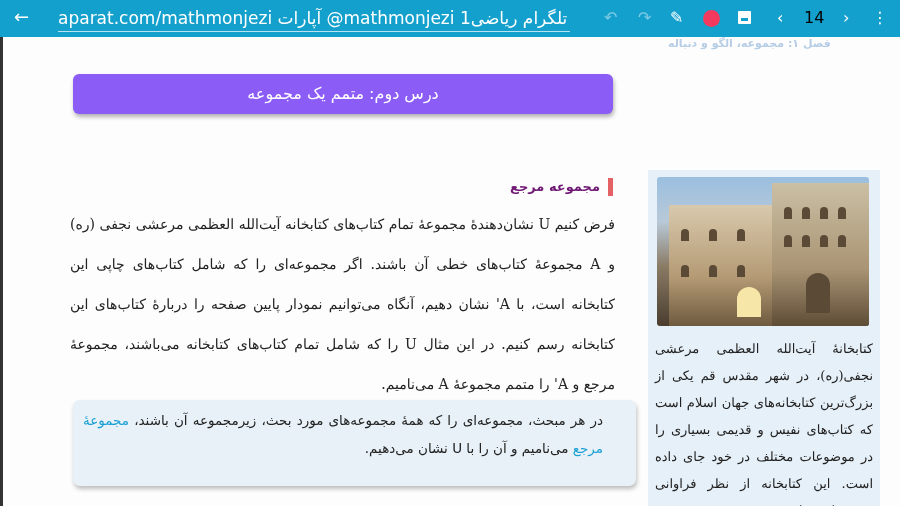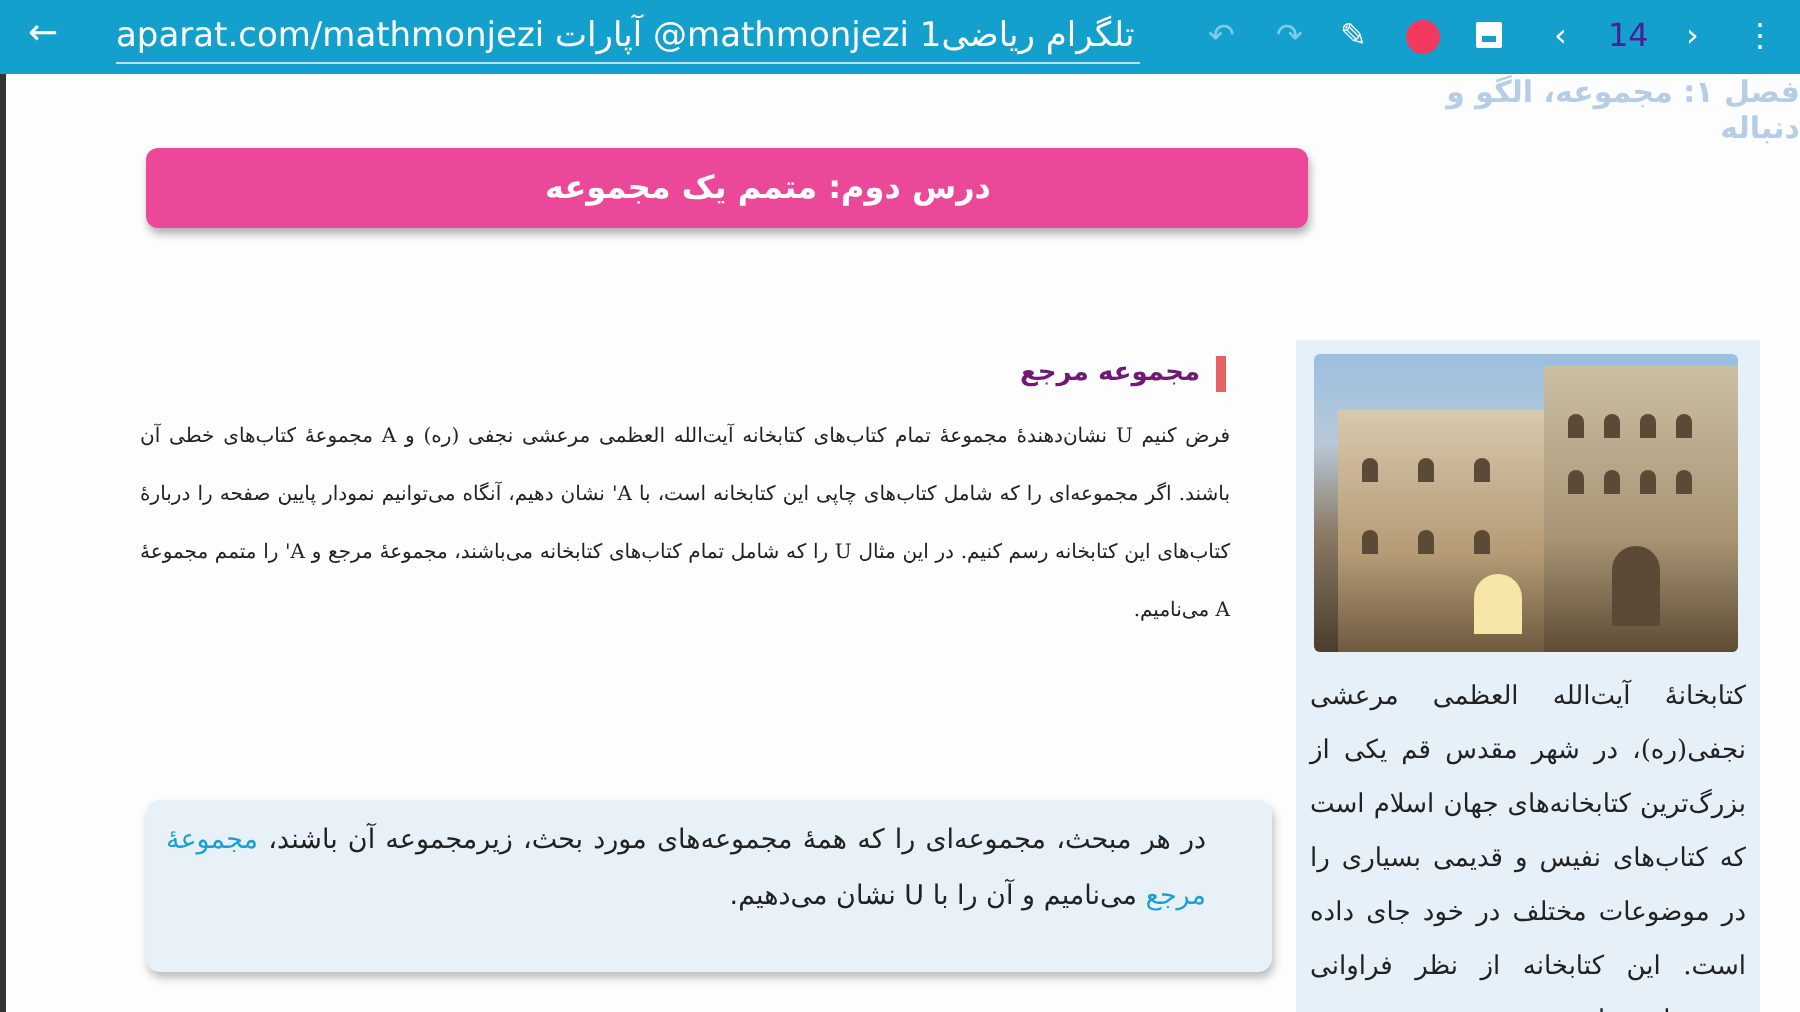--- a/index.html
+++ b/index.html
@@ -5,26 +5,26 @@
   html,body{margin:0;padding:0;}
   body{width:900px;height:506px;overflow:hidden;background:#fdfdfd;font-family:"DejaVu Sans",sans-serif;position:relative;}
   .toolbar{position:absolute;left:0;top:0;width:900px;height:37px;background:#14a0cd;color:#fff;}
   .tb-back{position:absolute;left:14px;top:6px;font-size:18px;color:#fff;cursor:pointer;}
   .tb-title{position:absolute;left:58px;top:7px;width:512px;height:24px;border-bottom:1px solid rgba(255,255,255,0.7);font-size:17px;color:#fff;white-space:nowrap;overflow:hidden;line-height:22px;}
   .tb-icon{position:absolute;top:8px;font-size:16px;color:#fff;cursor:pointer;line-height:20px;}
   .tb-dim{color:rgba(255,255,255,0.45);}
   .rec-dot{position:absolute;left:703px;top:10px;width:17px;height:17px;border-radius:50%;background:#f33a5e;}
   .img-icon{position:absolute;left:738px;top:11px;width:13px;height:13px;background:#fff;border-radius:1px;}
   .img-icon:after{content:"";position:absolute;left:3px;bottom:3px;width:7px;height:3px;background:#14a0cd;}
-  .page-num{position:absolute;left:804px;top:8px;font-size:16px;color:#4c1d95;}
+  .page-num{position:absolute;left:804px;top:8px;font-size:16px;color:#000000;}
   .left-edge{position:absolute;left:0;top:37px;width:3px;height:469px;background:#333;}
-  .chapter-hdr{position:absolute;left:690px;top:37px;font-size:15px;color:#b6cde6;direction:rtl;font-weight:bold;}
-  .lesson-banner{position:absolute;left:73px;top:74px;width:540px;height:40px;background:#ec4899;border-radius:6px;box-shadow:1px 3px 4px rgba(0,0,0,0.3);color:#fff;font-weight:bold;font-size:16px;text-align:center;line-height:40px;direction:rtl;padding-left:41px;}
+  .chapter-hdr{position:absolute;left:668px;top:37px;font-size:11px;color:#b6cde6;direction:rtl;font-weight:bold;}
+  .lesson-banner{position:absolute;left:73px;top:74px;width:540px;height:40px;background:#8b5cf6;border-radius:6px;box-shadow:1px 3px 4px rgba(0,0,0,0.3);color:#fff;font-weight:normal;font-size:16px;text-align:center;line-height:40px;direction:rtl;}
   .section-heading{position:absolute;right:287px;top:178px;font-size:13px;font-weight:bold;color:#701a75;direction:rtl;padding-right:8px;border-right:5px solid #e46266;line-height:18px;}
-  .body-para{position:absolute;left:70px;top:204px;width:545px;font-size:10px;color:#222;direction:rtl;text-align:justify;line-height:29px;font-family:"DejaVu Serif",serif;}
+  .body-para{position:absolute;left:70px;top:204px;width:545px;font-size:14px;color:#222;direction:rtl;text-align:justify;line-height:40px;font-family:"DejaVu Serif",serif;}
   .def-box{position:absolute;left:73px;top:400px;width:540px;height:86px;background:#e7f1f7;border-radius:7px;box-shadow:1px 3px 4px rgba(0,0,0,0.25);padding-left:23px;}
   .def-text{position:absolute;left:10px;top:6px;width:520px;font-size:13.5px;color:#222;direction:rtl;text-align:justify;line-height:28px;}
   .def-term{color:#1a9fd3;}
   .side-panel{position:absolute;left:648px;top:170px;width:232px;height:336px;background:#e6f0f8;}
   .photo{position:absolute;left:657px;top:177px;width:212px;height:149px;border-radius:3px;overflow:hidden;background:linear-gradient(180deg,#9bbfe0 0%,#b8c9d8 30%,#8a7b65 60%,#4a3d2e 100%);}
   .bld1{position:absolute;left:12px;top:28px;width:105px;height:121px;background:linear-gradient(180deg,#d8c9ad,#b49a74 60%,#6e5a40);}
   .bld2{position:absolute;left:115px;top:6px;width:97px;height:143px;background:linear-gradient(180deg,#cbbfa4,#a99474 60%,#5e4c36);}
   .win{position:absolute;width:8px;height:12px;background:#5b4a36;border-radius:4px 4px 0 0;}
   .glow{position:absolute;left:80px;top:110px;width:24px;height:30px;background:#f6e6a8;border-radius:12px 12px 0 0;}
   .caption{position:absolute;left:655px;top:335px;width:218px;font-size:13px;color:#222;direction:rtl;text-align:justify;line-height:27px;font-family:"DejaVu Serif",serif;}

